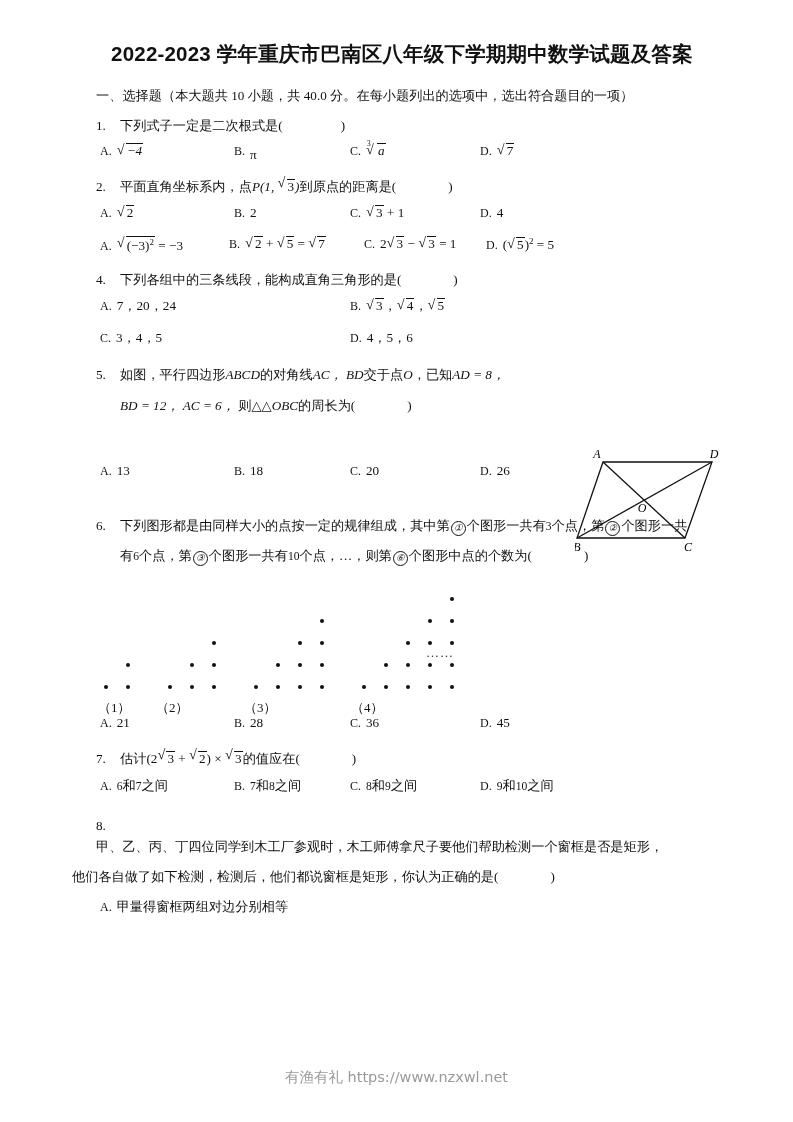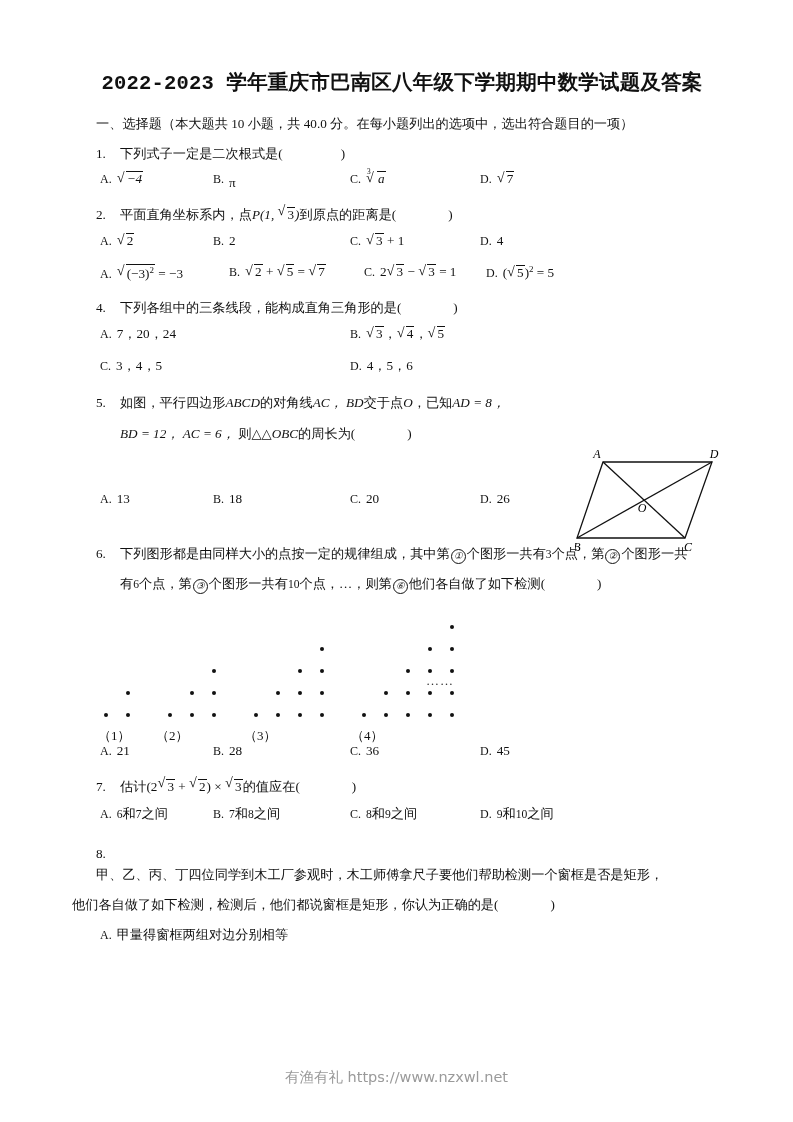--- a/index.html
+++ b/index.html
@@ -21,27 +21,27 @@
   .content {
     position: absolute;
     left: 96px;
     top: 0;
     width: 612px;
   }
 
   
   .doc-title {
     margin: 0;
-    padding-top: 68px;
+    padding-top: 40px;
     font-size: 20.5px;
     font-weight: bold;
     text-align: center;
     letter-spacing: 0.2px;
     white-space: nowrap;
-    font-family: Liberation Mono, monospace;
+    font-family: Liberation Sans, sans-serif;
   }
 
   
   .section-head {
     margin-top: 18px;
     font-size: 13.2px;
     line-height: 1.5;
   }
 
   
@@ -70,21 +70,21 @@
   .opt {
     position: absolute;
     top: 0;
     white-space: nowrap;
   }
   .opt-lab {
     font-size: 12px;
     margin-right: 5px;
   }
   .opt.c1 { left: 4px; }
-  .opt.c2 { left: 117px; }
+  .opt.c2 { left: 138px; }
   .opt.c3 { left: 254px; }
   .opt.c4 { left: 384px; }
   
   .opt.h1 { left: 4px; }
   .opt.h2 { left: 254px; }
 
   
   .m {
     font-family: "Liberation Serif", "DejaVu Serif", serif;
     font-style: italic;
@@ -260,21 +260,21 @@
       <span class="opt c1"><span class="opt-lab">A.</span><span class="m mr">13</span></span>
       <span class="opt c2"><span class="opt-lab">B.</span><span class="m mr">18</span></span>
       <span class="opt c3"><span class="opt-lab">C.</span><span class="m mr">20</span></span>
       <span class="opt c4"><span class="opt-lab">D.</span><span class="m mr">26</span></span>
     </div>
 
     <div class="q" style="margin-top:28px">
       <span class="q-num">6.</span><span class="q-body" style="display:inline-block;width:586px;vertical-align:top">
         <span>下列图形都是由同样大小的点按一定的规律组成，其中第</span><span class="circled">①</span><span>个图形一共有</span><span class="m mr sub-small">3</span><span>个点，第</span><span class="circled">②</span><span>个图形一共</span>
         <div style="margin-top:9px">
-          <span>有</span><span class="m mr sub-small">6</span><span>个点，第</span><span class="circled">③</span><span>个图形一共有</span><span class="m mr sub-small">10</span><span>个点，…，则第</span><span class="circled">⑥</span><span>他们各自做了如下检测(</span><span style="display:inline-block;width:52px"></span><span>)</span>
+          <span>有</span><span class="m mr sub-small">6</span><span>个点，第</span><span class="circled">③</span><span>个图形一共有</span><span class="m mr sub-small">10</span><span>个点，…，则第</span><span class="circled">⑥</span><span>个图形中点的个数为(</span><span style="display:inline-block;width:52px"></span><span>)</span>
         </div>
       </span>
     </div>
 
     <div class="fig-q6">
 
       <span class="dot" style="left:8px;  top:98px;"></span>
       <span class="dot" style="left:30px; top:98px;"></span>
       <span class="dot" style="left:30px; top:76px;"></span>
       <span class="fig-label" style="left:2px; top:112px;">（1）</span>

